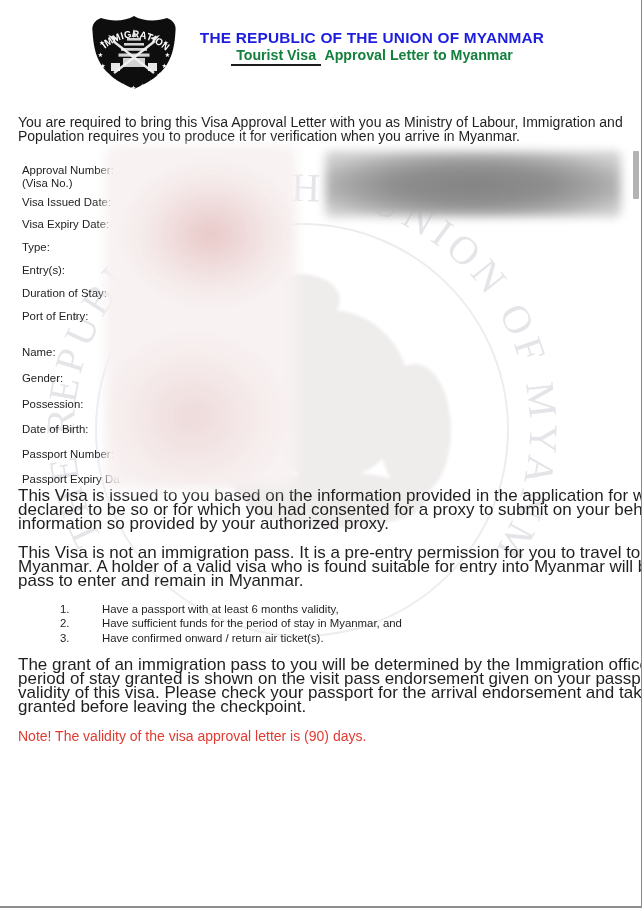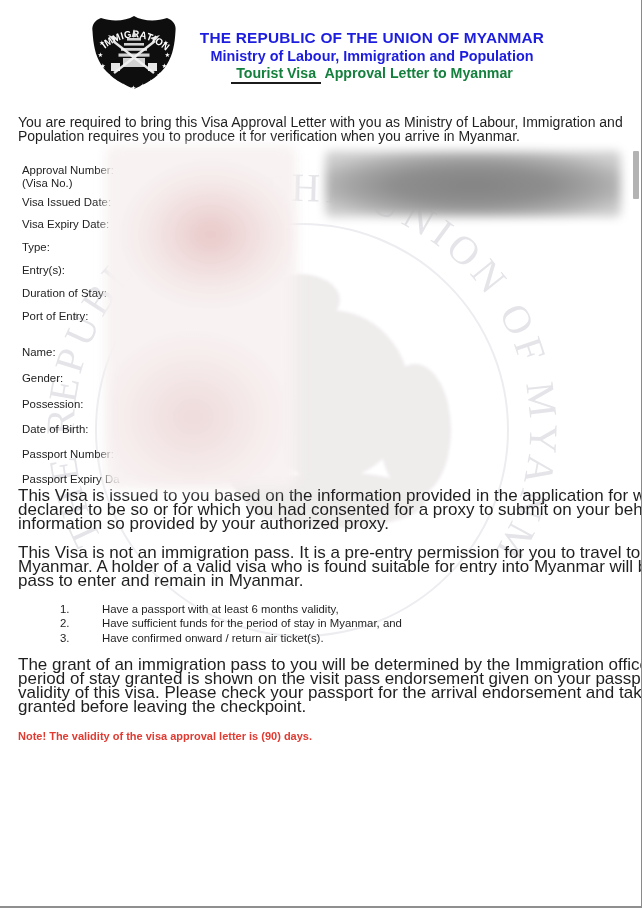--- a/index.html
+++ b/index.html
@@ -28,21 +28,21 @@
   .field-label{position:absolute;left:22px;font-size:11.4px;line-height:13px;color:#222;z-index:1;}
   .fr0{top:164px}.fr1{top:177px}.fr2{top:196px}.fr3{top:218px}.fr4{top:241px}
   .fr5{top:264px}.fr6{top:287px}.fr7{top:310px}
   .fr8{top:346px}.fr9{top:372px}.fr10{top:398px}.fr11{top:423px}.fr12{top:448px}.fr13{top:473px}
   .body-text{position:absolute;left:18px;top:489px;width:620px;z-index:1;}
   .para{font-size:17px;line-height:14.2px;white-space:pre;margin:0 0 14px 0;}
   .vlist{margin:0 0 13px 0;}
   .li{display:flex;font-size:11.4px;line-height:14.2px;}
   .li-num{margin-left:42px;width:18px;}
   .li-text{margin-left:24px;}
-  .note{font-size:11px;line-height:14px;color:#e03a31;margin-top:8px;font-weight:bold;}
+  .note{font-size:14px;line-height:14px;color:#e03a31;margin-top:8px;}
   
   .redact-pink{
     position:absolute;left:105px;top:145px;width:192px;height:344px;z-index:2;
     border-radius:10px;
     background:
       radial-gradient(ellipse 48% 22% at 55% 26%, rgba(229,190,190,0.8), rgba(240,218,218,0.35) 70%, transparent 100%),
       radial-gradient(ellipse 52% 26% at 46% 79%, rgba(233,206,206,0.65), rgba(243,226,226,0.3) 72%, transparent 100%),
       rgba(248,241,241,0.96);
     filter:blur(6px);
   }
@@ -118,21 +118,20 @@
       <text x="23" y="71">★</text>
         <text x="31" y="75">★</text>
         <text x="40.5" y="77">★</text>
         <text x="50" y="75">★</text>
         <text x="58" y="71">★</text>
     </g>
   </svg>
 
   <div class="titles">
     <div class="title-country">THE REPUBLIC OF THE UNION OF MYANMAR</div>
-    <div class="title-ministry">Ministry of Labour, Immigration and Population</div>
     <div class="title-letter"><span class="u-visa">Tourist Visa</span> <span>Approval Letter to Myanmar</span></div>
   </div>
 
   <div class="intro">You are required to bring this Visa Approval Letter with you as Ministry of Labour, Immigration and
 Population requires you to produce it for verification when you arrive in Myanmar.</div>
 
   <div class="field-label fr0">Approval Number:</div>
   <div class="field-label fr1">(Visa No.)</div>
   <div class="field-label fr2">Visa Issued Date:</div>
   <div class="field-label fr3">Visa Expiry Date:</div>

